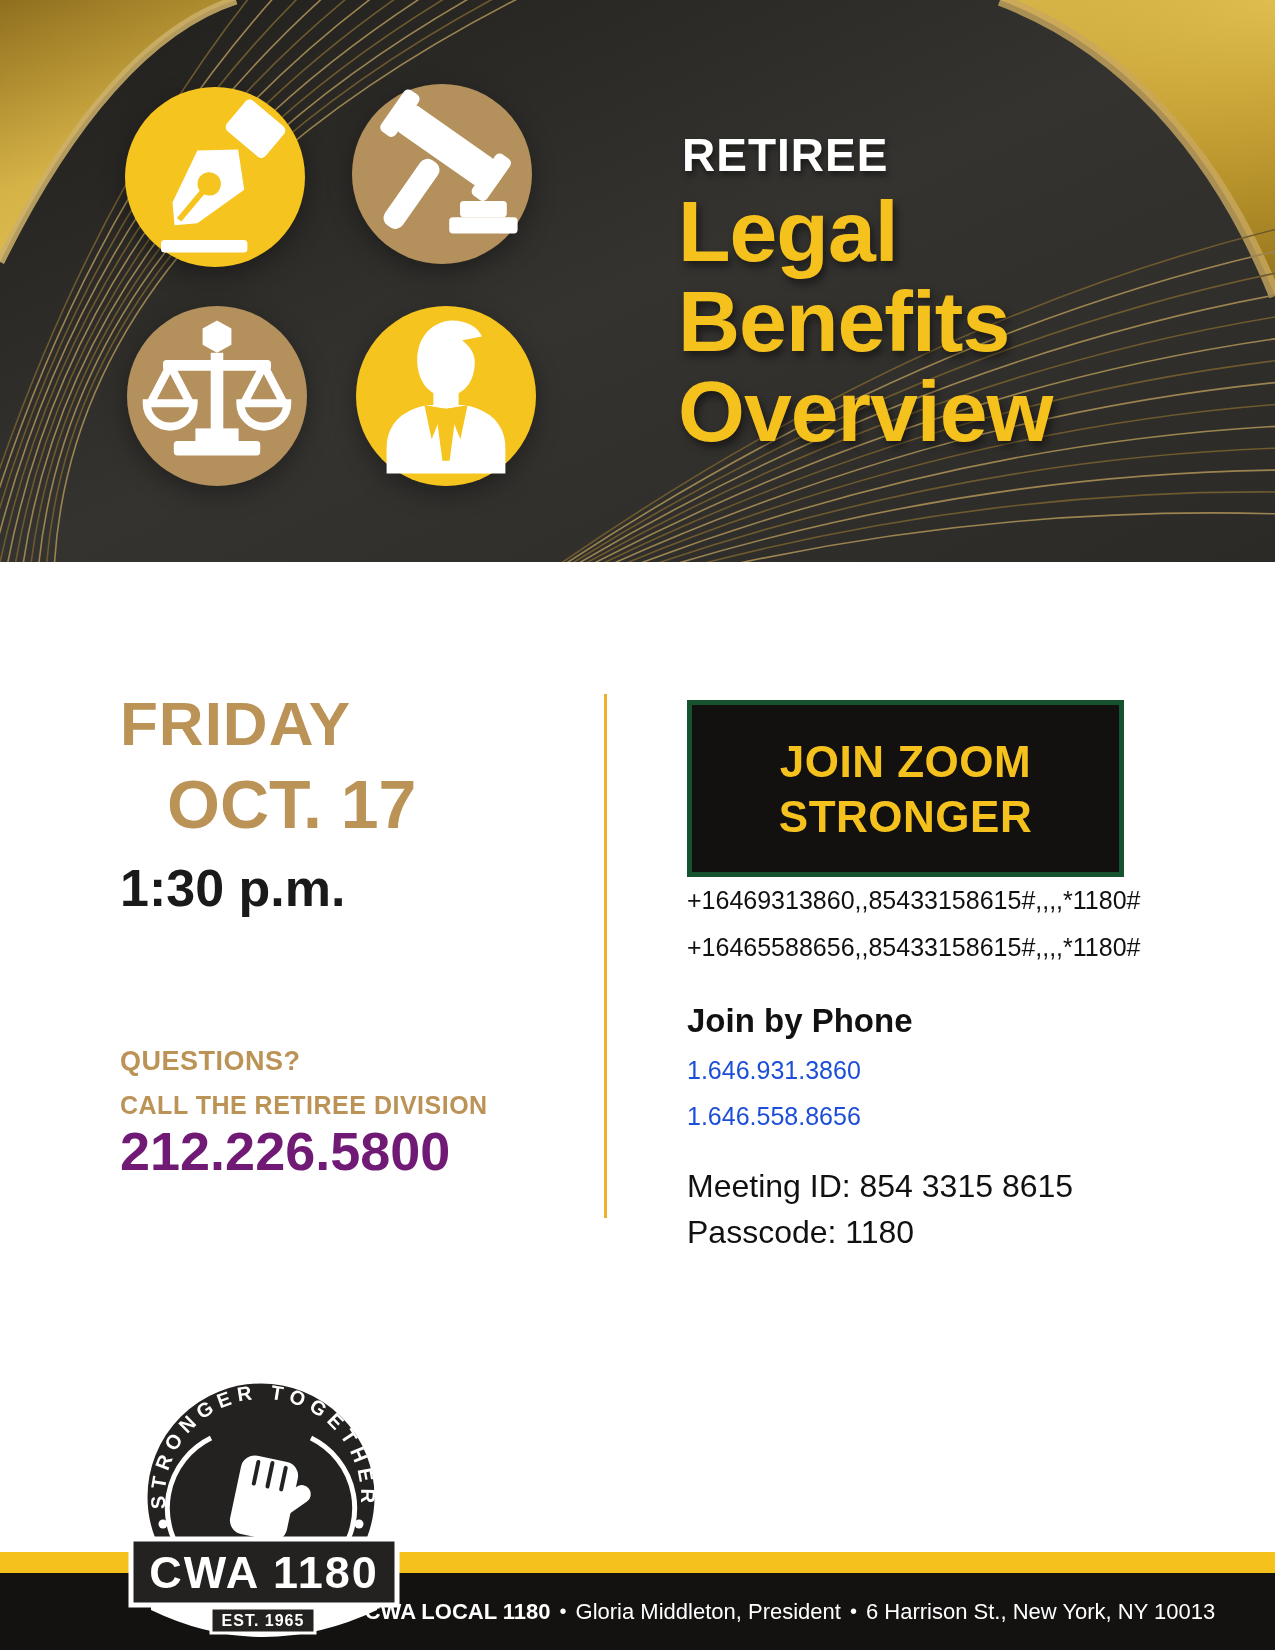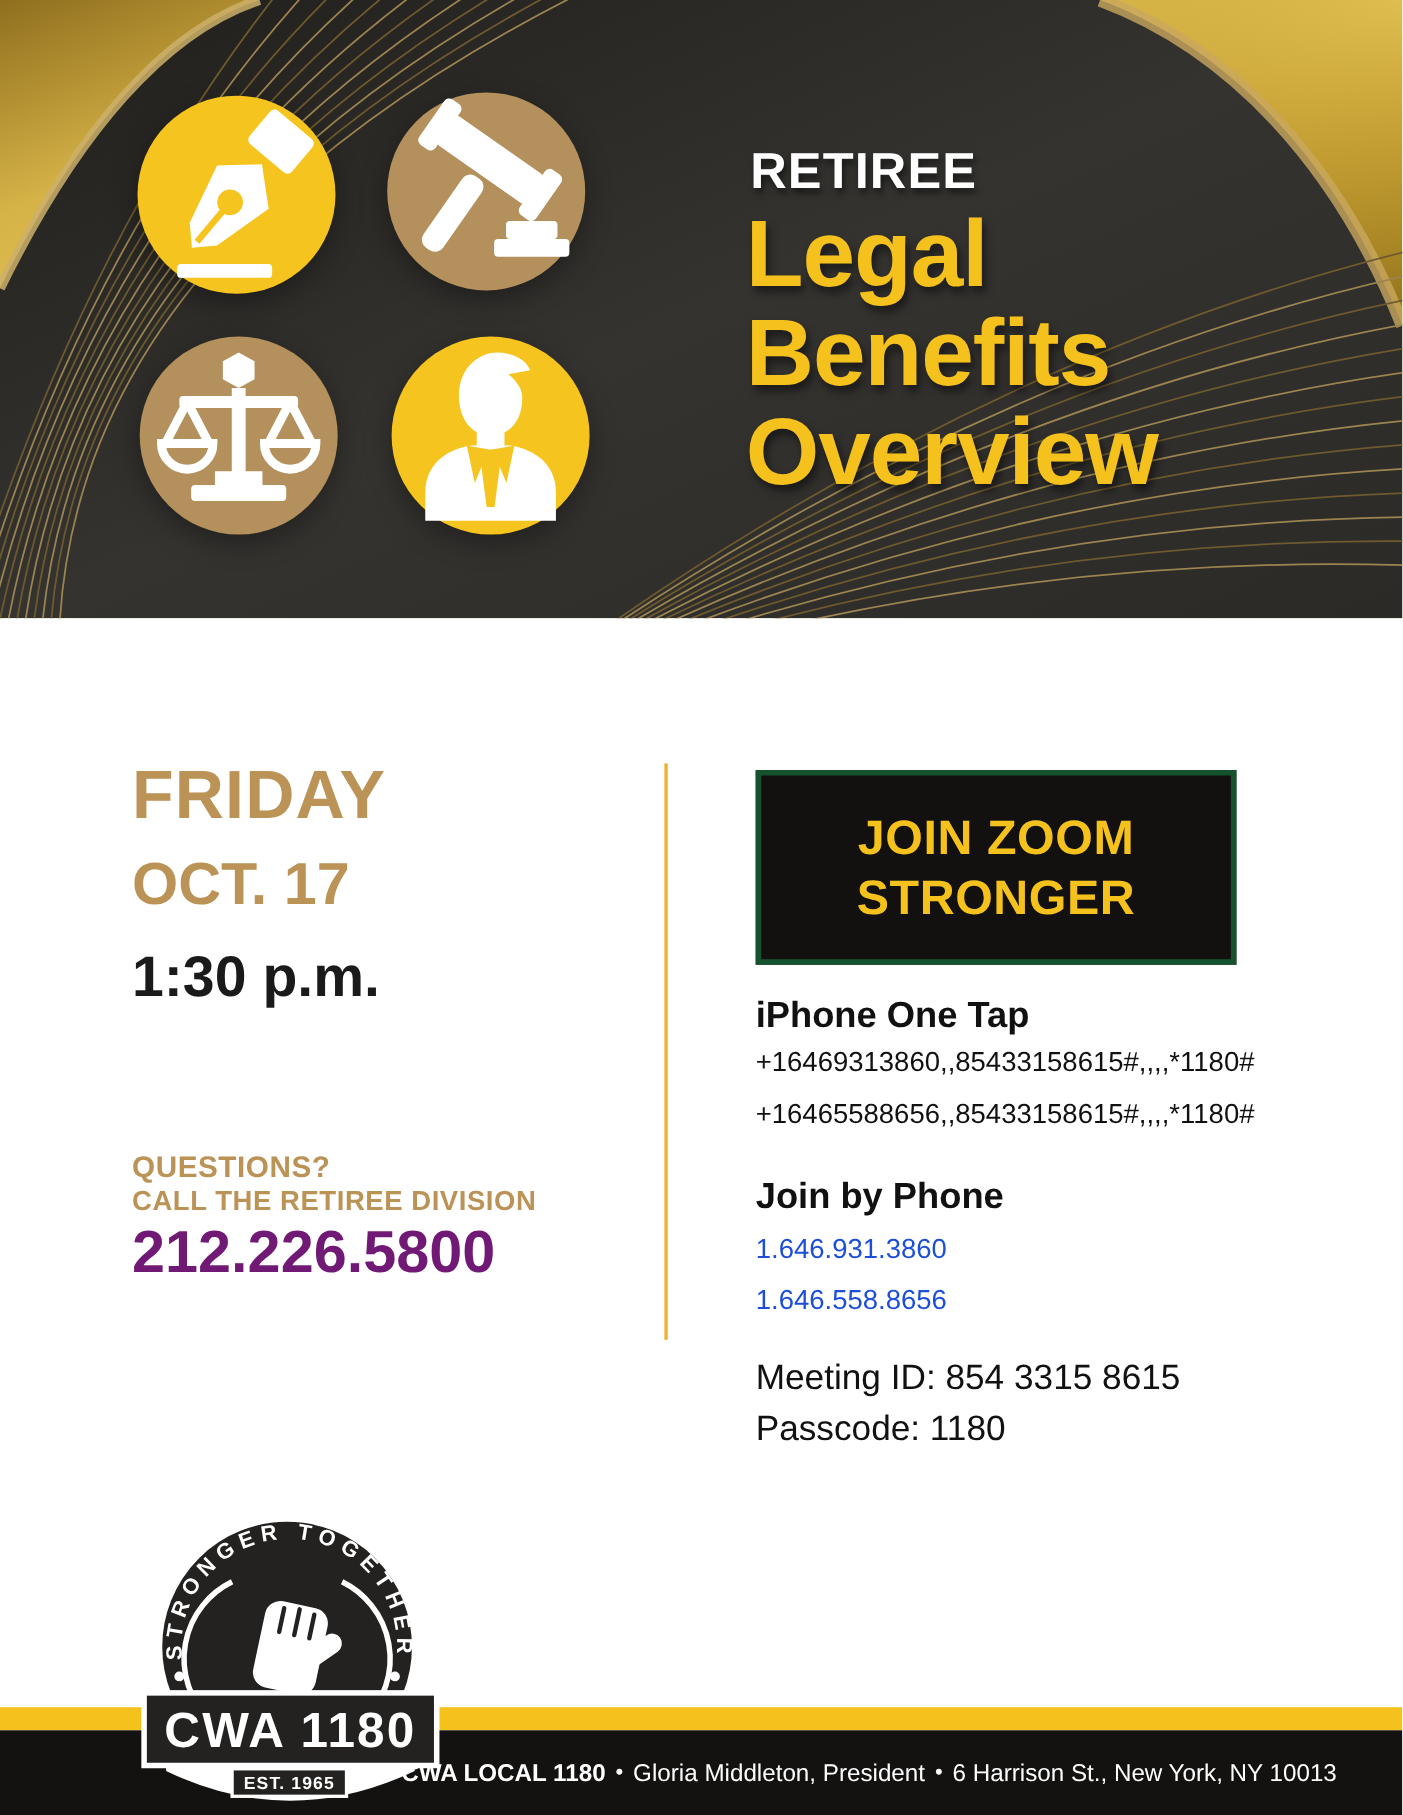--- a/index.html
+++ b/index.html
@@ -26,25 +26,25 @@
     position:absolute;left:682px;top:128px;color:#ffffff;font-size:46px;font-weight:bold;
     letter-spacing:1px;text-shadow:2px 4px 6px rgba(0,0,0,0.5);
   }
   .big-title{
     position:absolute;left:678px;top:186px;color:#F5C11D;font-size:86px;line-height:90px;
     font-weight:bold;letter-spacing:-1px;text-shadow:3px 5px 8px rgba(0,0,0,0.5);
   }
   
   .left-col{position:absolute;left:120px;top:692px;width:470px;}
   .day{color:#BC9356;font-size:62px;line-height:64px;font-weight:bold;letter-spacing:1px;}
-  .date{color:#BC9356;font-size:54px;line-height:80px;font-weight:bold;margin-top:8px;}
+  .date{color:#BC9356;font-size:68px;line-height:80px;font-weight:bold;margin-top:8px;margin-left:47px;}
   .time{color:#1a1a1a;font-size:52px;line-height:56px;font-weight:bold;margin-top:16px;}
   .desc{color:#1a1a1a;font-size:27px;line-height:37px;font-weight:bold;margin-top:38px;}
   .questions{color:#BC9356;font-size:27px;line-height:30px;font-weight:bold;margin-top:130px;letter-spacing:0.5px;}
-  .call-label{color:#BC9356;font-size:25px;line-height:30px;font-weight:bold;margin-top:1px;letter-spacing:0.5px;}
+  .call-label{color:#BC9356;font-size:25px;line-height:30px;font-weight:bold;margin-top:14px;letter-spacing:0.5px;}
   .big-phone{color:#701a75;font-size:54px;line-height:58px;font-weight:bold;margin-top:2px;}
   
   .divider{position:absolute;left:604px;top:694px;width:3px;height:524px;background:#EFAF2E;}
   
   .right-col{position:absolute;left:687px;top:700px;width:470px;}
   .zoom-btn{
     width:437px;height:177px;box-sizing:border-box;background:#121110;border:5px solid #14532d;
     display:flex;flex-direction:column;align-items:center;justify-content:center;cursor:pointer;
   }
   .zoom-btn div{color:#F5C21D;font-size:44px;line-height:55px;font-weight:bold;letter-spacing:0.5px;}
@@ -203,21 +203,20 @@
     <div class="big-phone">212.226.5800</div>
   </div>
 
   <div class="divider"></div>
 
   <div class="right-col">
     <div class="zoom-btn">
       <div>JOIN ZOOM</div>
       <div>STRONGER</div>
     </div>
-    <div class="rc-heading">iPhone One Tap</div>
     <div class="rc-tap">+16469313860,,85433158615#,,,,*1180#</div>
     <div class="rc-tap">+16465588656,,85433158615#,,,,*1180#</div>
     <div class="rc-heading mt30">Join by Phone</div>
     <div class="rc-num mt6">1.646.931.3860</div>
     <div class="rc-num">1.646.558.8656</div>
     <div class="rc-meet mt24">Meeting ID: 854 3315 8615</div>
     <div class="rc-meet">Passcode: 1180</div>
   </div>
 
   <div class="stripe"></div>

